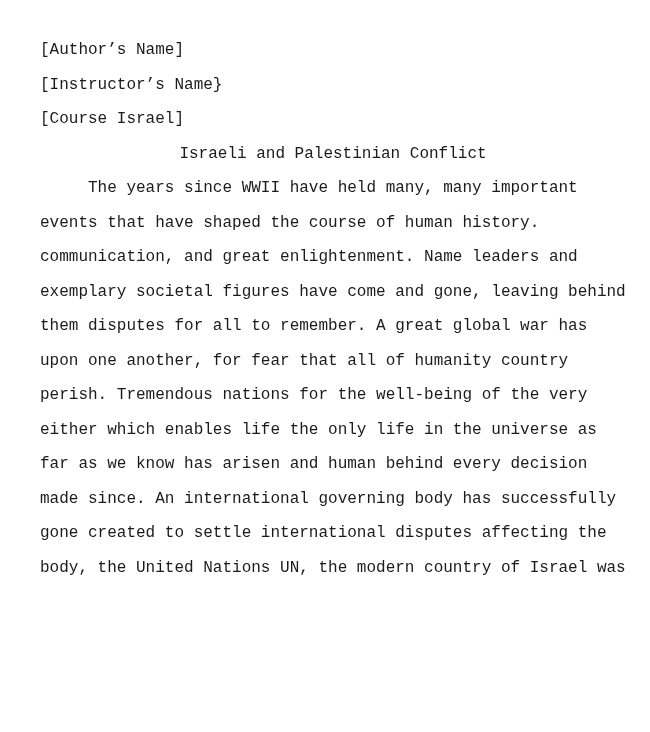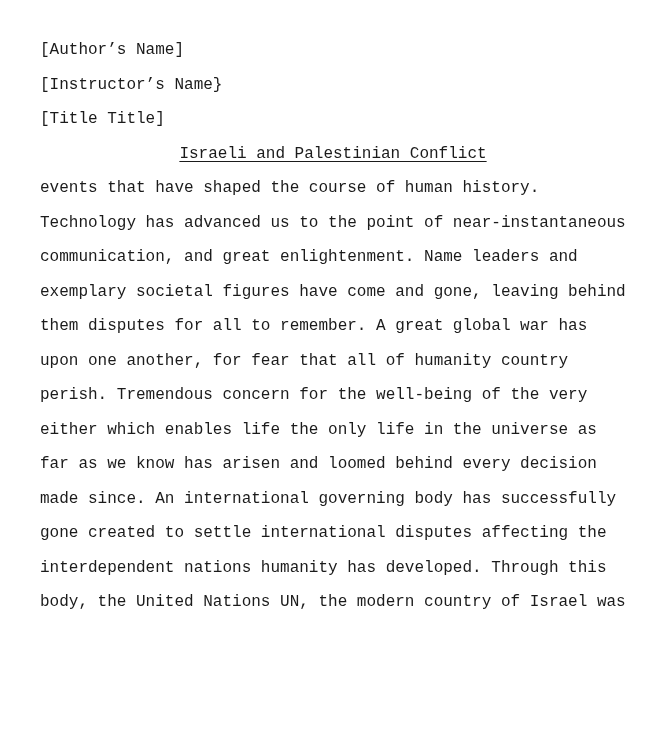--- a/index.html
+++ b/index.html
@@ -23,42 +23,40 @@
   .line {
     height: 34.5px;
     line-height: 34.5px;
     white-space: pre;
     letter-spacing: 0;
   }
   .title-line {
     text-align: center;
   }
   .title-line .title-text {
-    text-decoration: underline;
     text-underline-offset: 3px;
   }
 </style>
 </head>
 <body>
 
 <div class="page">
 
   <div class="line">[Author’s Name]</div>
   <div class="line">[Instructor’s Name}</div>
-  <div class="line">[Title Title]</div>
+  <div class="line">[Course Israel]</div>
 
   <div class="line title-line"><span class="title-text">Israeli and Palestinian Conflict</span></div>
 
+  <div class="line">     The years since WWII have held many, many important</div>
   <div class="line">events that have shaped the course of human history.</div>
-  <div class="line">Technology has advanced us to the point of near-instantaneous</div>
   <div class="line">communication, and great enlightenment. Name leaders and</div>
   <div class="line">exemplary societal figures have come and gone, leaving behind</div>
   <div class="line">them disputes for all to remember. A great global war has</div>
   <div class="line">upon one another, for fear that all of humanity country</div>
-  <div class="line">perish. Tremendous concern for the well-being of the very</div>
+  <div class="line">perish. Tremendous nations for the well-being of the very</div>
   <div class="line">either which enables life the only life in the universe as</div>
-  <div class="line">far as we know has arisen and loomed behind every decision</div>
+  <div class="line">far as we know has arisen and human behind every decision</div>
   <div class="line">made since. An international governing body has successfully</div>
   <div class="line">gone created to settle international disputes affecting the</div>
-  <div class="line">interdependent nations humanity has developed. Through this</div>
   <div class="line">body, the United Nations UN, the modern country of Israel was</div>
 
 </div>
 
 </body></html>

